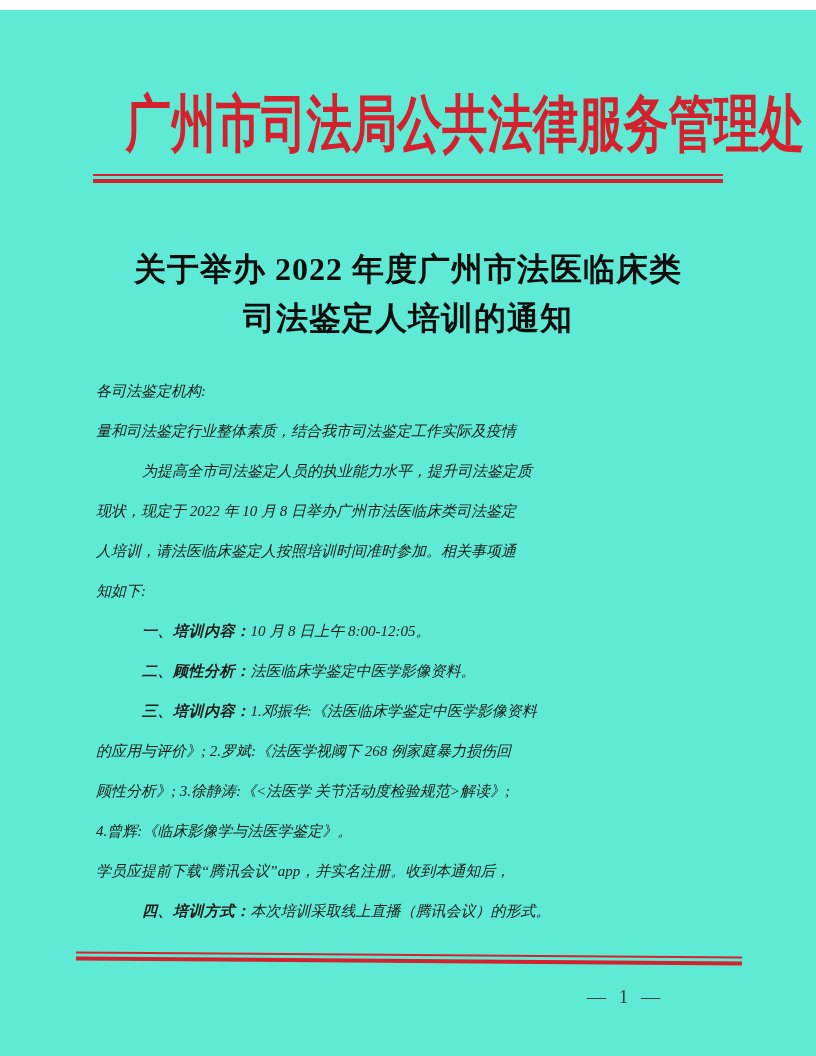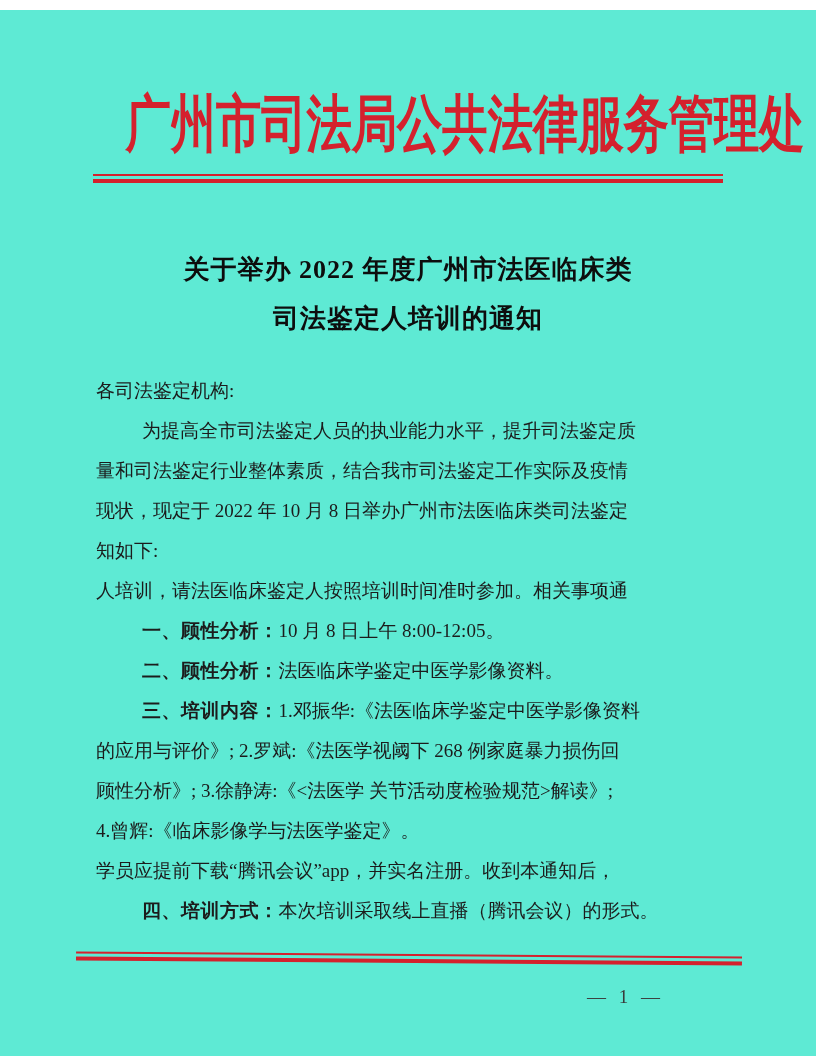--- a/index.html
+++ b/index.html
@@ -45,34 +45,35 @@
   .letterhead-rule {
     width: 630px;
     margin: 16px auto 0 auto;
   }
 
   
   .doc-title {
     margin-top: 62px;
     text-align: center;
     font-weight: 700;
-    font-size: 26px;
+    font-size: 32px;
     line-height: 49px;
     color: #0d0d0d;
     letter-spacing: 1px;
   }
 
   
   .doc-body {
     margin-top: 28px;
     padding-left: 96px;
     padding-right: 92px;
-    font-size: 19px;
+    font-size: 15px;
     line-height: 40px;
     color: var(--ink);
+    font-style: italic;
   }
   .body-line {
     white-space: nowrap;
   }
   .body-line.indent {
     padding-left: 46px;
   }
   .seg.bold {
     font-family: "Liberation Sans", "DejaVu Sans", sans-serif;
     font-weight: 700;
@@ -106,26 +107,26 @@
     <div class="double-rule letterhead-rule"></div>
   </div>
 
   <div class="doc-title">
     <div>关于举办 2022 年度广州市法医临床类</div>
     <div>司法鉴定人培训的通知</div>
   </div>
 
   <div class="doc-body" id="doc-body">
       <div class="body-line"><span class="seg">各司法鉴定机构:</span></div>
+      <div class="body-line"><span class="seg">量和司法鉴定行业整体素质，结合我市司法鉴定工作实际及疫情</span></div>
       <div class="body-line indent"><span class="seg">为提高全市司法鉴定人员的执业能力水平，提升司法鉴定质</span></div>
-      <div class="body-line"><span class="seg">量和司法鉴定行业整体素质，结合我市司法鉴定工作实际及疫情</span></div>
       <div class="body-line"><span class="seg">现状，现定于 2022 年 10 月 8 日举办广州市法医临床类司法鉴定</span></div>
+      <div class="body-line"><span class="seg">人培训，请法医临床鉴定人按照培训时间准时参加。相关事项通</span></div>
       <div class="body-line"><span class="seg">知如下:</span></div>
-      <div class="body-line"><span class="seg">人培训，请法医临床鉴定人按照培训时间准时参加。相关事项通</span></div>
-      <div class="body-line indent"><span class="seg bold">一、顾性分析：</span><span class="seg">10 月 8 日上午 8:00-12:05。</span></div>
+      <div class="body-line indent"><span class="seg bold">一、培训内容：</span><span class="seg">10 月 8 日上午 8:00-12:05。</span></div>
       <div class="body-line indent"><span class="seg bold">二、顾性分析：</span><span class="seg">法医临床学鉴定中医学影像资料。</span></div>
       <div class="body-line indent"><span class="seg bold">三、培训内容：</span><span class="seg">1.邓振华:《法医临床学鉴定中医学影像资料</span></div>
       <div class="body-line"><span class="seg">的应用与评价》; 2.罗斌:《法医学视阈下 268 例家庭暴力损伤回</span></div>
       <div class="body-line"><span class="seg">顾性分析》; 3.徐静涛:《&lt;法医学 关节活动度检验规范&gt;解读》;</span></div>
       <div class="body-line"><span class="seg">4.曾辉:《临床影像学与法医学鉴定》。</span></div>
       <div class="body-line"><span class="seg">学员应提前下载“腾讯会议”app，并实名注册。收到本通知后，</span></div>
       <div class="body-line indent"><span class="seg bold">四、培训方式：</span><span class="seg">本次培训采取线上直播（腾讯会议）的形式。</span></div>
     </div>
 
   <div class="double-rule footer-rule"></div>

